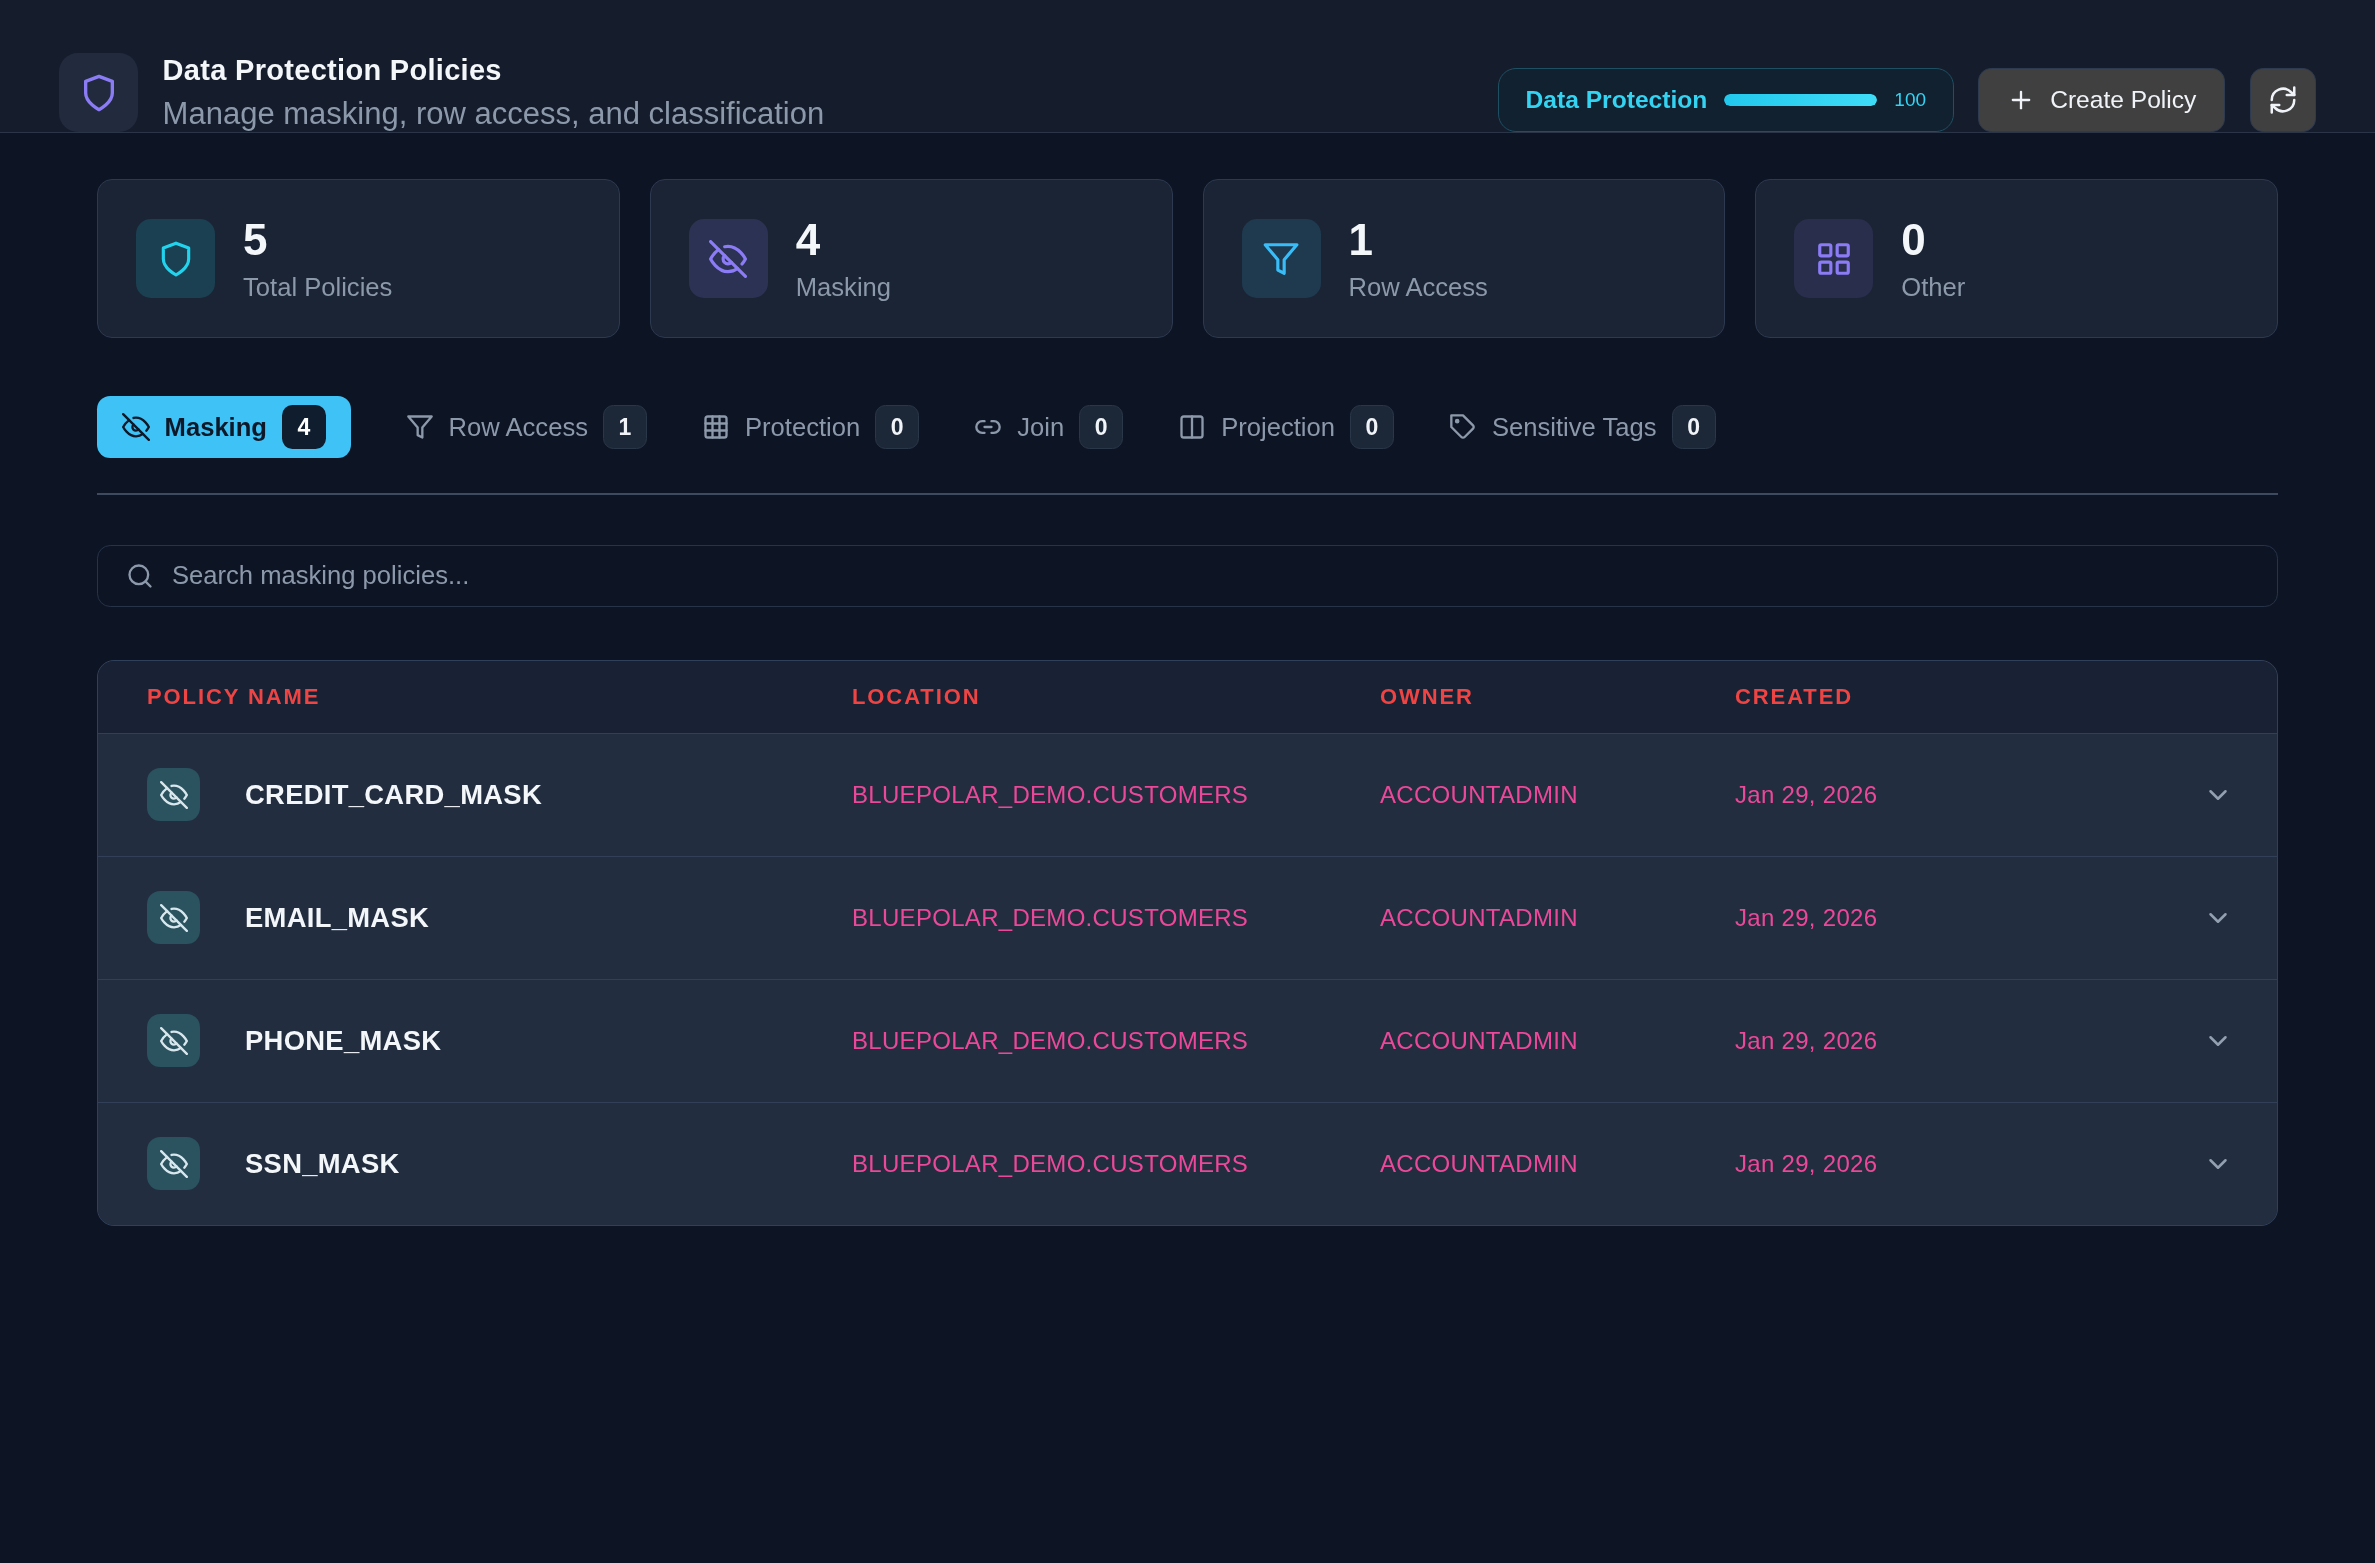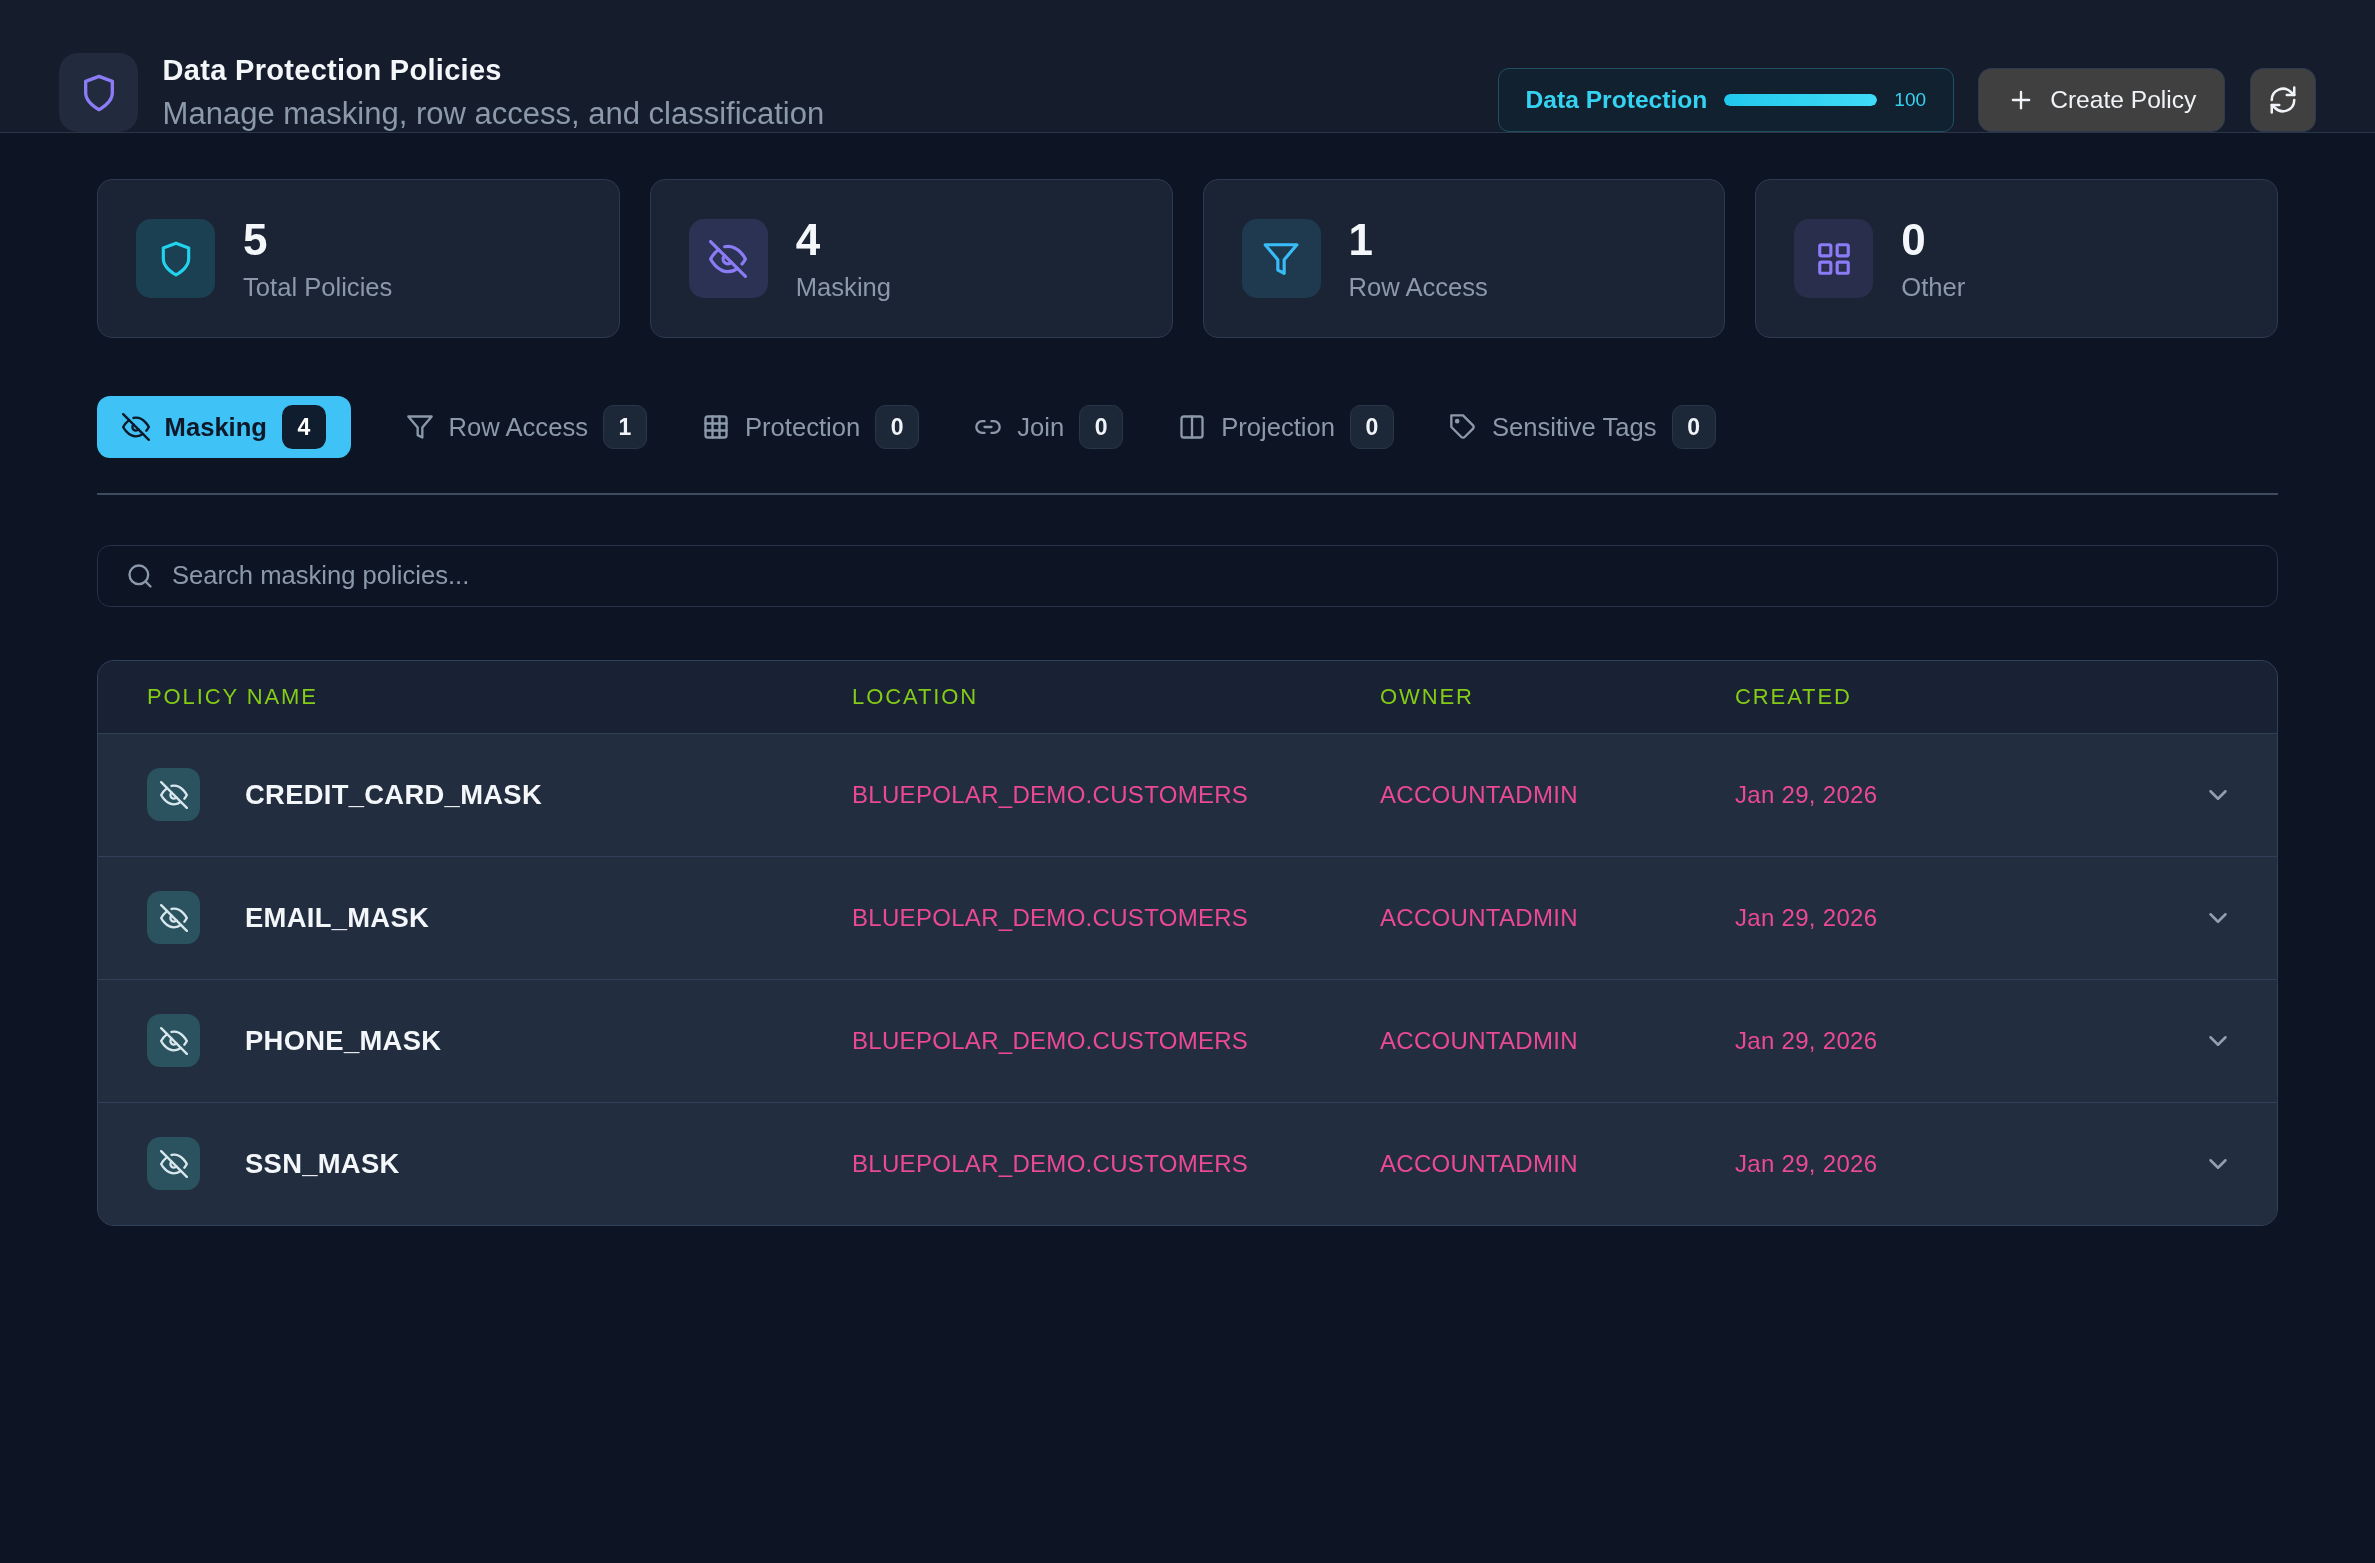--- a/index.html
+++ b/index.html
@@ -19,21 +19,21 @@
   }
   .app-icon {
     width:79px; height:79px; border-radius:19px; background:#222b3d;
     display:flex; align-items:center; justify-content:center; margin-right:24.6px;
     color:#8b7cf6; flex:0 0 auto;
   }
   .titles h1 { font-size:29px; font-weight:700; color:#f4f7fa; letter-spacing:0.3px; }
   .titles p  { font-size:31px; color:#8c99ab; margin-top:9.5px; }
   .topbar-right { margin-left:auto; display:flex; align-items:center; gap:24.6px; }
   .compliance-pill {
-    height:64px; border:1.9px solid #1e4f63; background:#11212f; border-radius:11px;
+    height:64px; border:1.9px solid #1e4f63; background:#11212f; border-radius:18px;
     display:flex; align-items:center; gap:17px; padding:0 26.5px; color:#35d3f2;
   }
   .compliance-pill .c-label { font-size:24.6px; font-weight:600; }
   .meter { width:153px; height:12.3px; border-radius:6.6px; background:#173243; overflow:hidden; display:inline-block; }
   .meter-fill { display:block; height:100%; border-radius:6.6px; background:linear-gradient(90deg,#22c8ec,#3fdcf8); }
   .c-value { font-size:19px; font-weight:400; }
   .btn {
     height:64px; border-radius:13.2px; border:1.9px solid #2e3a50; background:#404040;
     color:#f0f4f8; display:flex; align-items:center; gap:15px; padding:0 28px;
     font-size:24.6px; font-family:inherit; cursor:pointer;
@@ -91,21 +91,21 @@
   .panel {
     margin-top:53px; border:1.9px solid #31405a; border-radius:17px; overflow:hidden;
     background:#222d3f;
   }
   .t-head, .t-row {
     display:grid; grid-template-columns:705px 528px 355px 1fr 81px;
     align-items:center; padding:0 19px 0 49px;
   }
   .t-head { height:72px; background:#192234; }
   .t-head span {
-    font-size:22px; letter-spacing:1.9px; color:#84cc16; font-weight:400;
+    font-size:22px; letter-spacing:1.9px; color:#ef4444; font-weight:700;
   }
   .t-row { height:123px; background:#222d3f; border-top:1.9px solid #323f58; }
   .row-name { display:flex; align-items:center; gap:28px; }
   .row-icon {
     width:53px; height:53px; border-radius:13.2px; background:#2a525f;
     color:#d8e7ed; display:flex; align-items:center; justify-content:center; flex:0 0 auto;
   }
   .cell-name  { font-size:27.4px; font-weight:600; color:#f4f7fa; letter-spacing:0.3px;margin-left:17px; }
   .cell       { font-size:24px; color:#ec4899; letter-spacing:0.3px; }
   .row-chevron {

